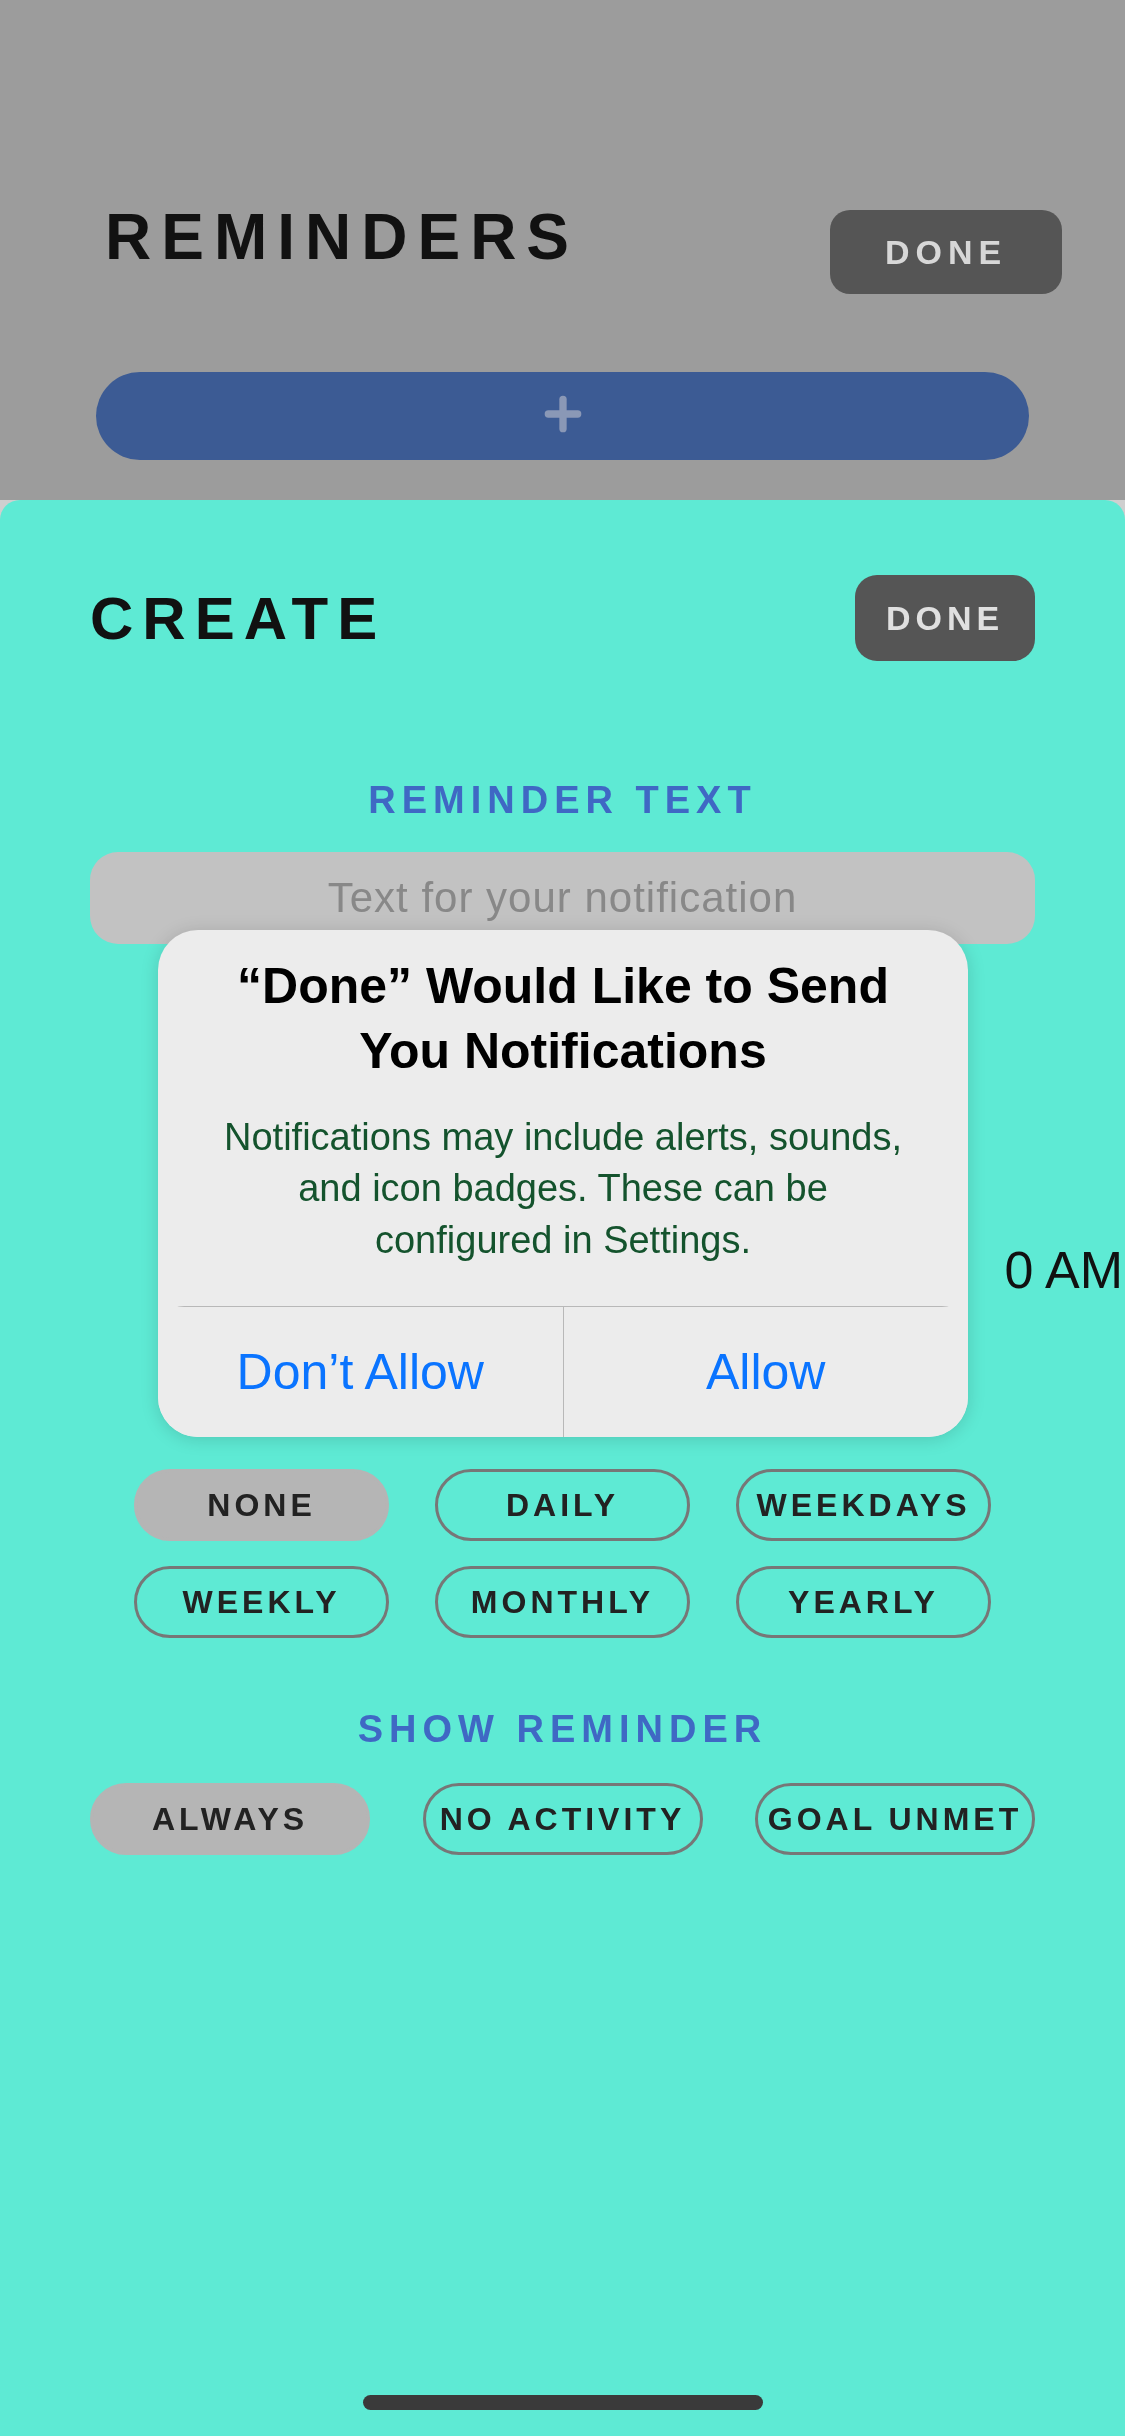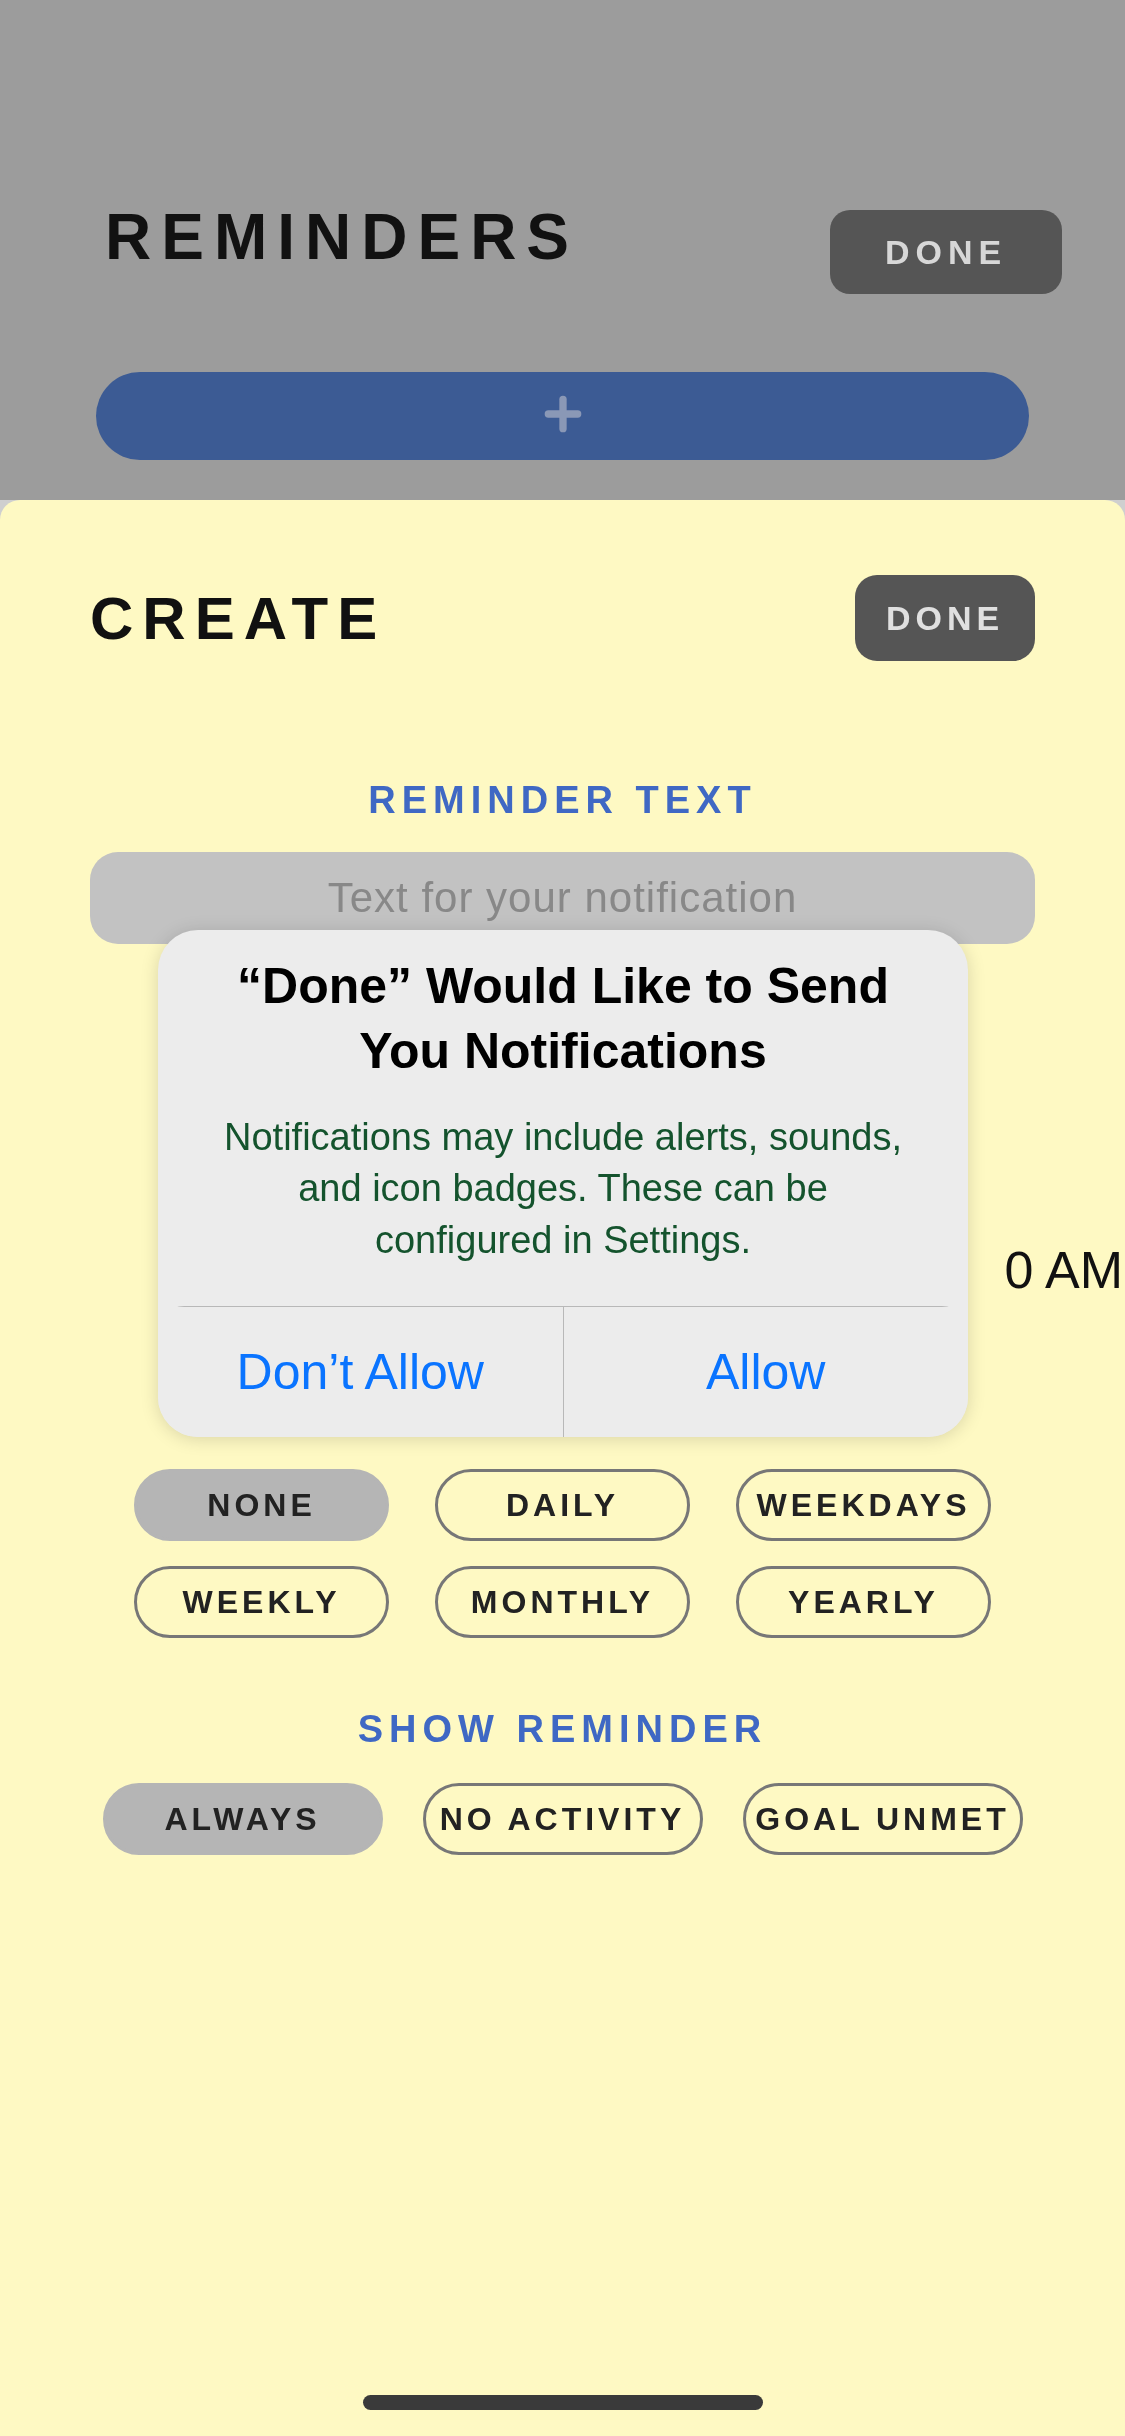--- a/index.html
+++ b/index.html
@@ -8,40 +8,40 @@
 
   
   .bg-layer { position:absolute; inset:0; }
   .bg-top { position:absolute; top:0; left:0; right:0; height:500px; background:#9c9c9c; }
   .reminders-header { position:absolute; top:200px; left:105px; font-size:64px; font-weight:600; letter-spacing:10px; color:#111; }
   .bg-done-btn { position:absolute; top:210px; right:63px; width:232px; height:84px; background:#555; border-radius:20px; display:flex; align-items:center; justify-content:center; color:#d7d7d7; font-size:34px; font-weight:600; letter-spacing:6px; }
   .add-bar { position:absolute; top:372px; left:96px; right:96px; height:88px; background:#3c5b94; border-radius:44px; display:flex; align-items:center; justify-content:center; }
   .add-bar svg { width:44px; height:44px; }
 
   
-  .sheet { position:absolute; top:500px; left:0; right:0; bottom:0; background:#fef9c3; border-top-left-radius:20px; border-top-right-radius:20px; }
+  .sheet { position:absolute; top:500px; left:0; right:0; bottom:0; background:#5eead4; border-top-left-radius:20px; border-top-right-radius:20px; }
   .sheet-inner { padding: 60px 90px 0 90px; }
   .create-header { display:flex; align-items:center; justify-content:space-between; margin-top:15px; }
   .create-title { font-size:60px; font-weight:600; letter-spacing:9px; color:#111; }
   .done-pill { width:180px; height:86px; background:#555; border-radius:22px; display:flex; align-items:center; justify-content:center; color:#e0e0e0; font-size:34px; font-weight:600; letter-spacing:5px; }
 
   .section-label { text-align:center; color:#3f68c4; font-size:38px; font-weight:600; letter-spacing:6px; margin-top:95px; }
   .section-label.rem { margin-top:118px; }
   .textfield { margin-top:30px; height:92px; background:#c2c2c2; border-radius:28px; display:flex; align-items:center; justify-content:center; color:#888; font-size:42px; letter-spacing:1px; }
 
   .time-suffix { position:absolute; top:740px; right:2px; font-size:52px; color:#111; font-weight:500; }
 
   .repeat-section { margin-top:450px; }
   .chips { display:flex; justify-content:center; flex-wrap:wrap; gap:25px 46px; margin-top:32px; }
   .chip { width:255px; height:72px; border:3px solid #777; border-radius:36px; background:transparent; display:flex; align-items:center; justify-content:center; color:#222; font-size:32px; font-weight:600; letter-spacing:4px; }
   .chip.selected { background:#b5b5b5; border-color:#b5b5b5; }
   .chip.wide { width:280px; }
 
   .show-section { margin-top:70px; }
-  .chips-show { display:flex; justify-content:center; gap:40px; margin-top:32px; }
+  .chips-show { display:flex; justify-content:space-between; gap:40px; margin-top:32px; }
 
   
   .alert { position:absolute; top:930px; left:158px; width:810px; background:#ececec; border-radius:40px; overflow:hidden; box-shadow: 0 2px 18px rgba(0,0,0,0.15); }
   .alert-body { padding:24px 45px 40px 45px; text-align:center; }
   .alert-title { font-size:50px; font-weight:600; color:#000; line-height:1.3; }
   .alert-msg { font-size:38px; color:#14532d; margin-top:28px; line-height:1.35; padding:0 10px; }
   .alert-buttons { display:flex; border-top:1.5px solid #b8b8b8;border-radius:26px; }
   .alert-btn { flex:1; height:130px; display:flex; align-items:center; justify-content:center; font-size:50px; color:#0a74ff; background:#ececec; }
   .alert-btn + .alert-btn { border-left:1.5px solid #b8b8b8; }
 

